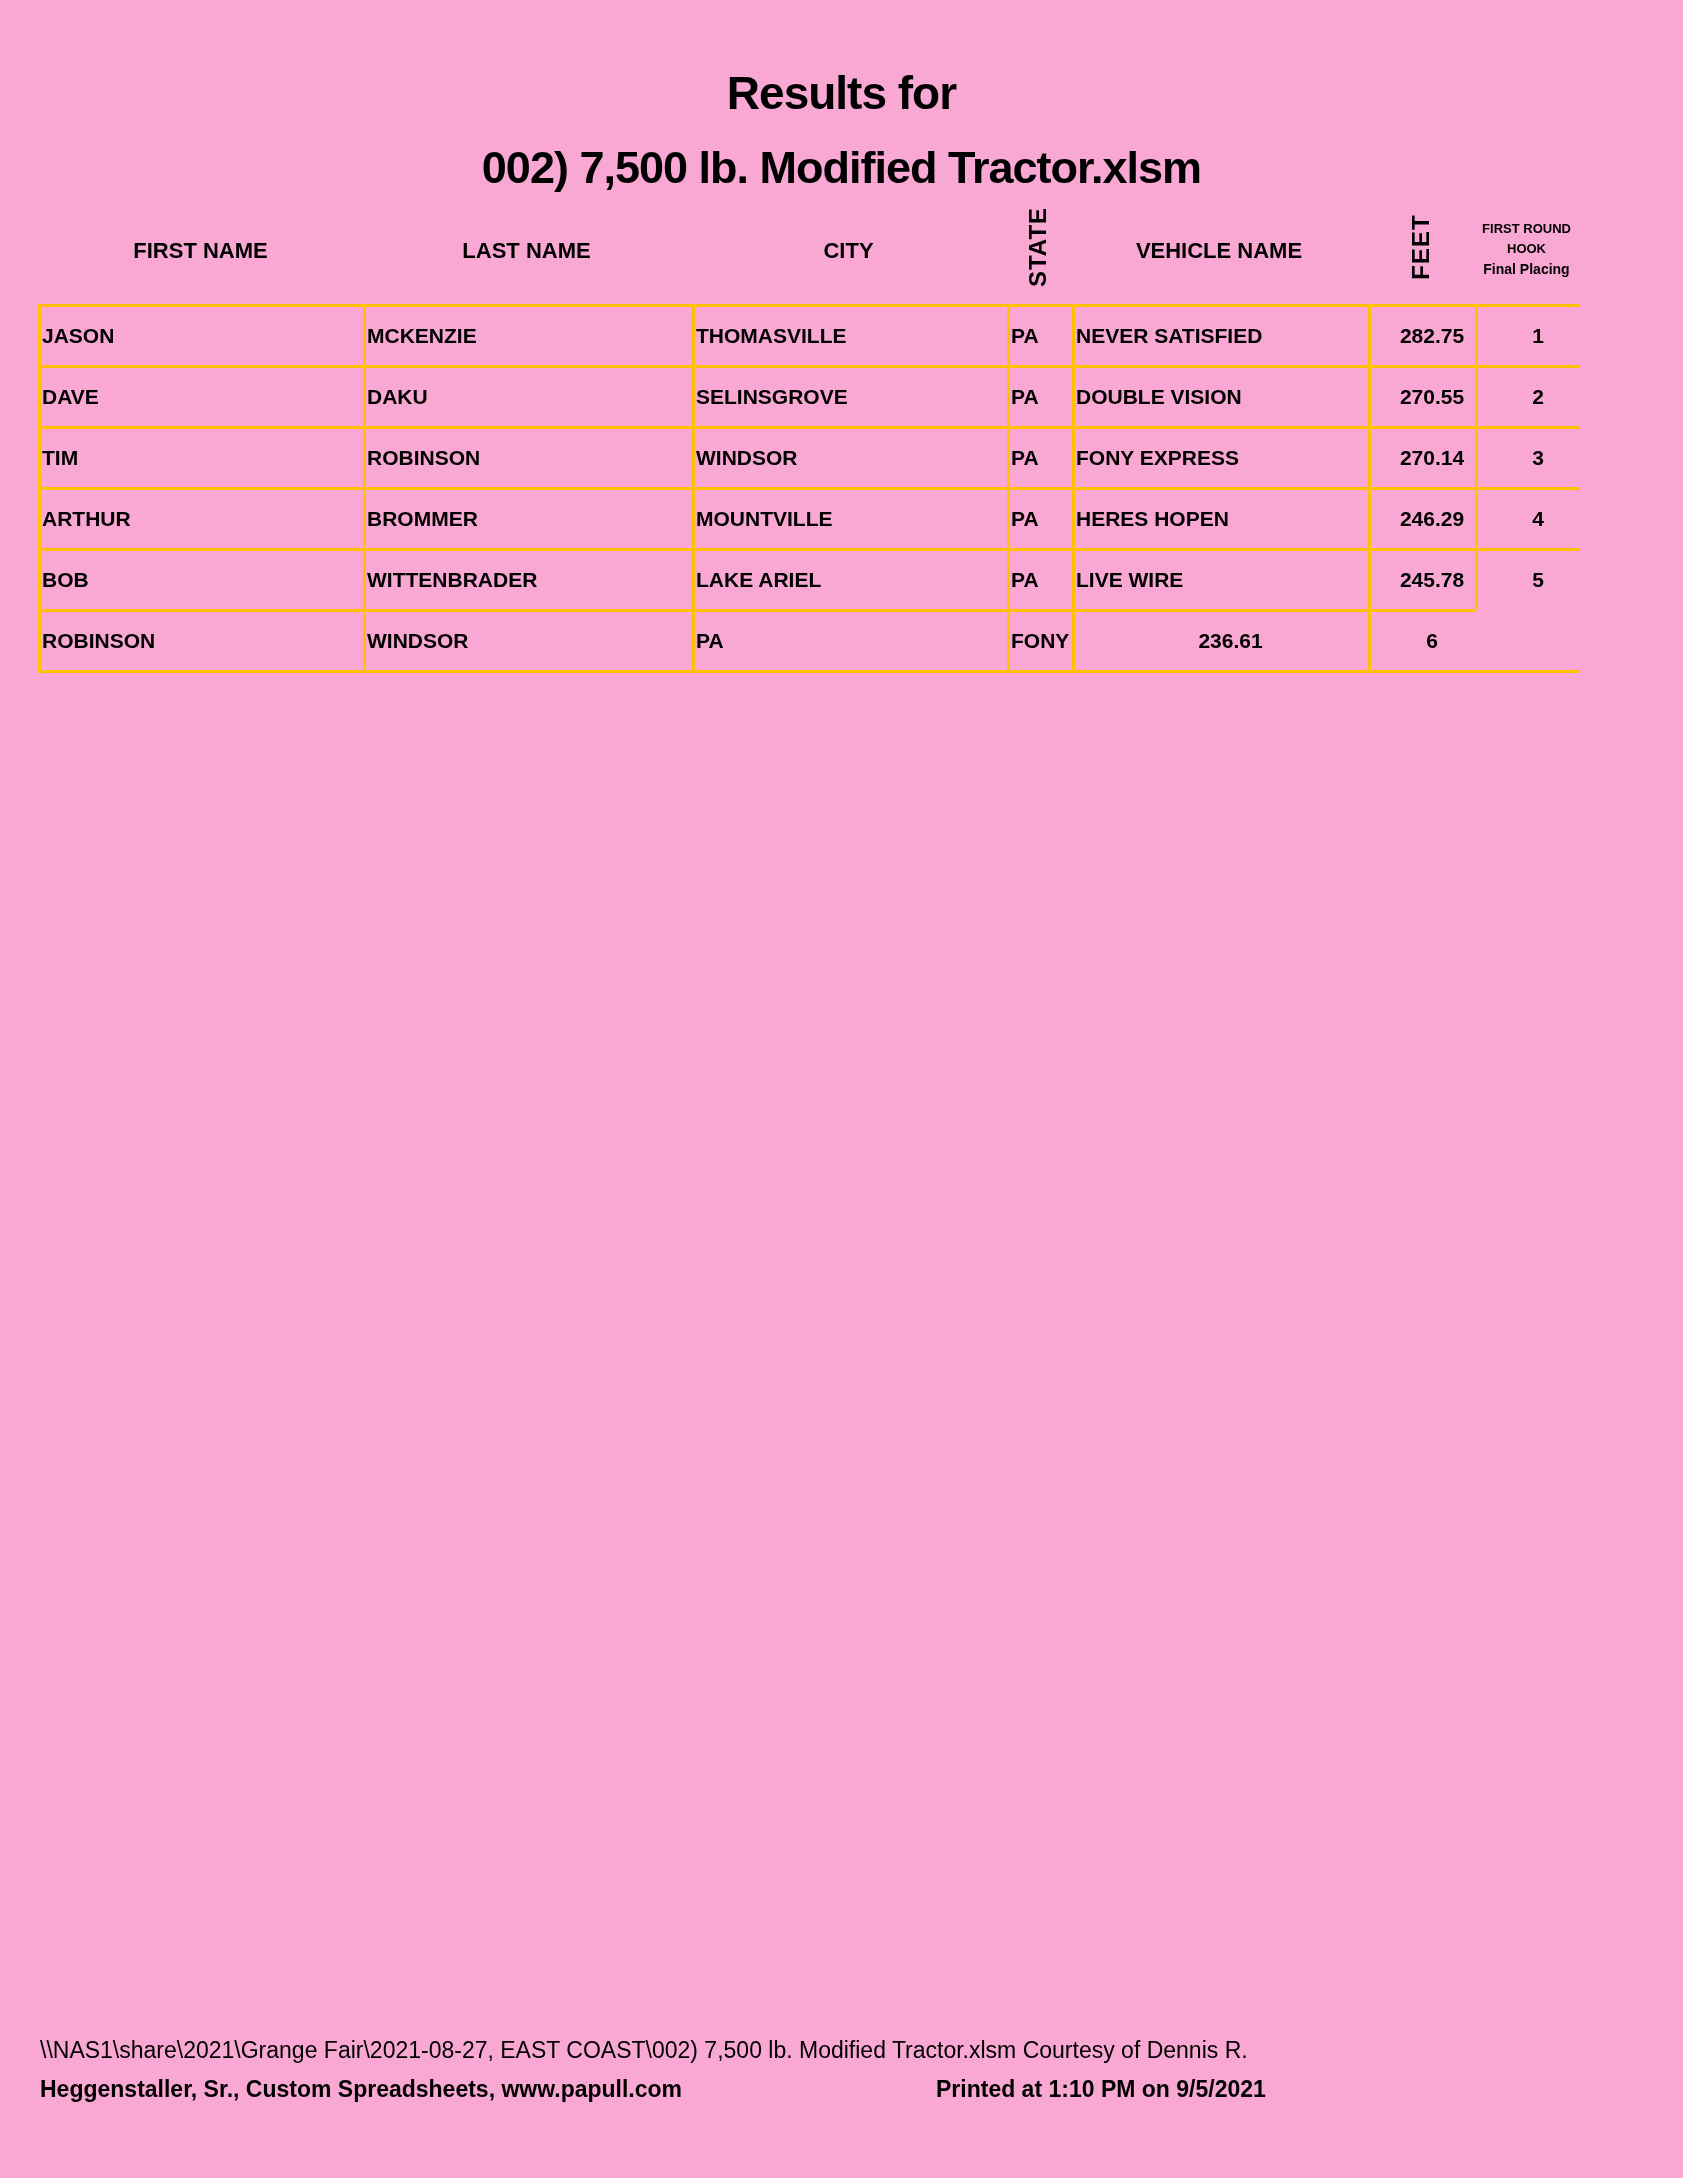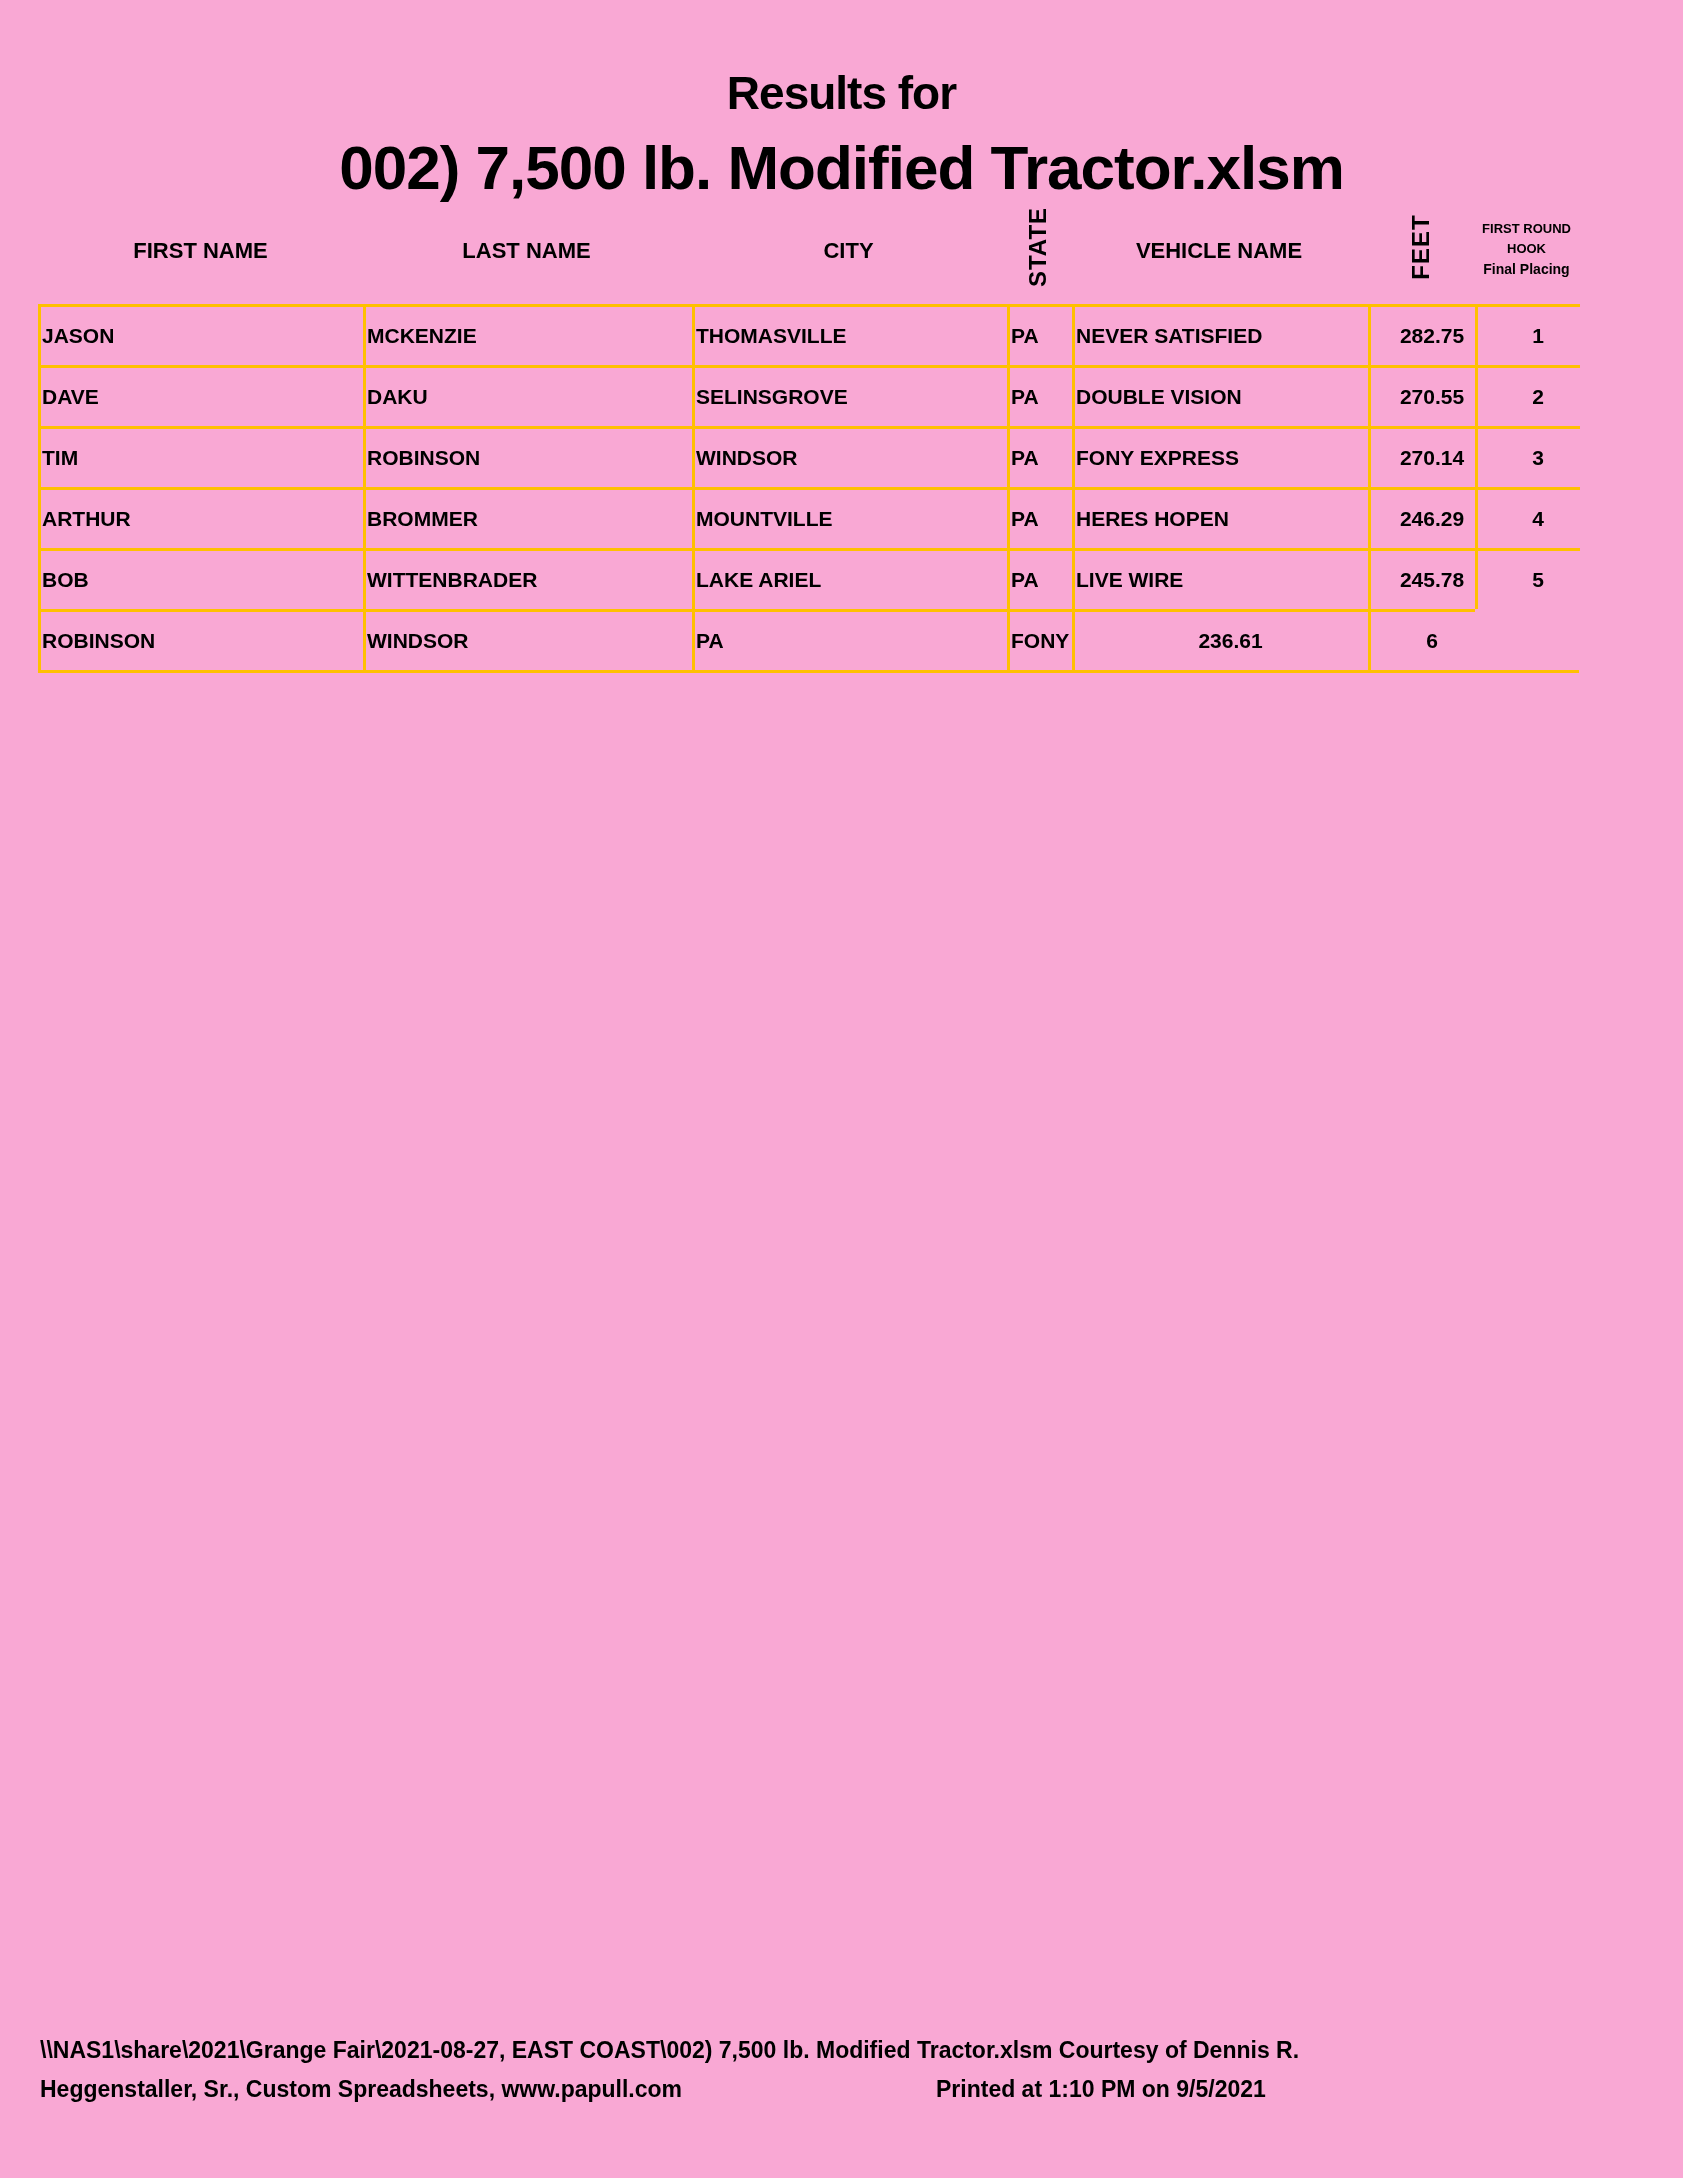--- a/index.html
+++ b/index.html
@@ -22,21 +22,21 @@
     font-size: 46px;
     font-weight: bold;
     line-height: 48px;
     letter-spacing: -1px;
   }
   .title-line2 {
     position: absolute;
     left: 0; right: 0;
     top: 142px;
     text-align: center;
-    font-size: 62px;
+    font-size: 45px;
     font-weight: bold;
     line-height: 51px;
     letter-spacing: -1px;
   }
   
   .hdr {
     position: absolute;
     top: 238px;
     font-size: 22px;
     font-weight: bold;
@@ -101,21 +101,21 @@
     padding-left: 18px;
   }
   .cell.c-state { }
   .cell.c-place { border-right: none; }
   
   .footer-line1 {
     position: absolute;
     left: 40px;
     top: 2037px;
     font-size: 23px;
-    font-weight: bold;
+    font-weight: normal;
     white-space: nowrap;
   }
   .footer-line2-left {
     position: absolute;
     left: 40px;
     top: 2076px;
     font-size: 23px;
     font-weight: bold;
     white-space: nowrap;
   }

